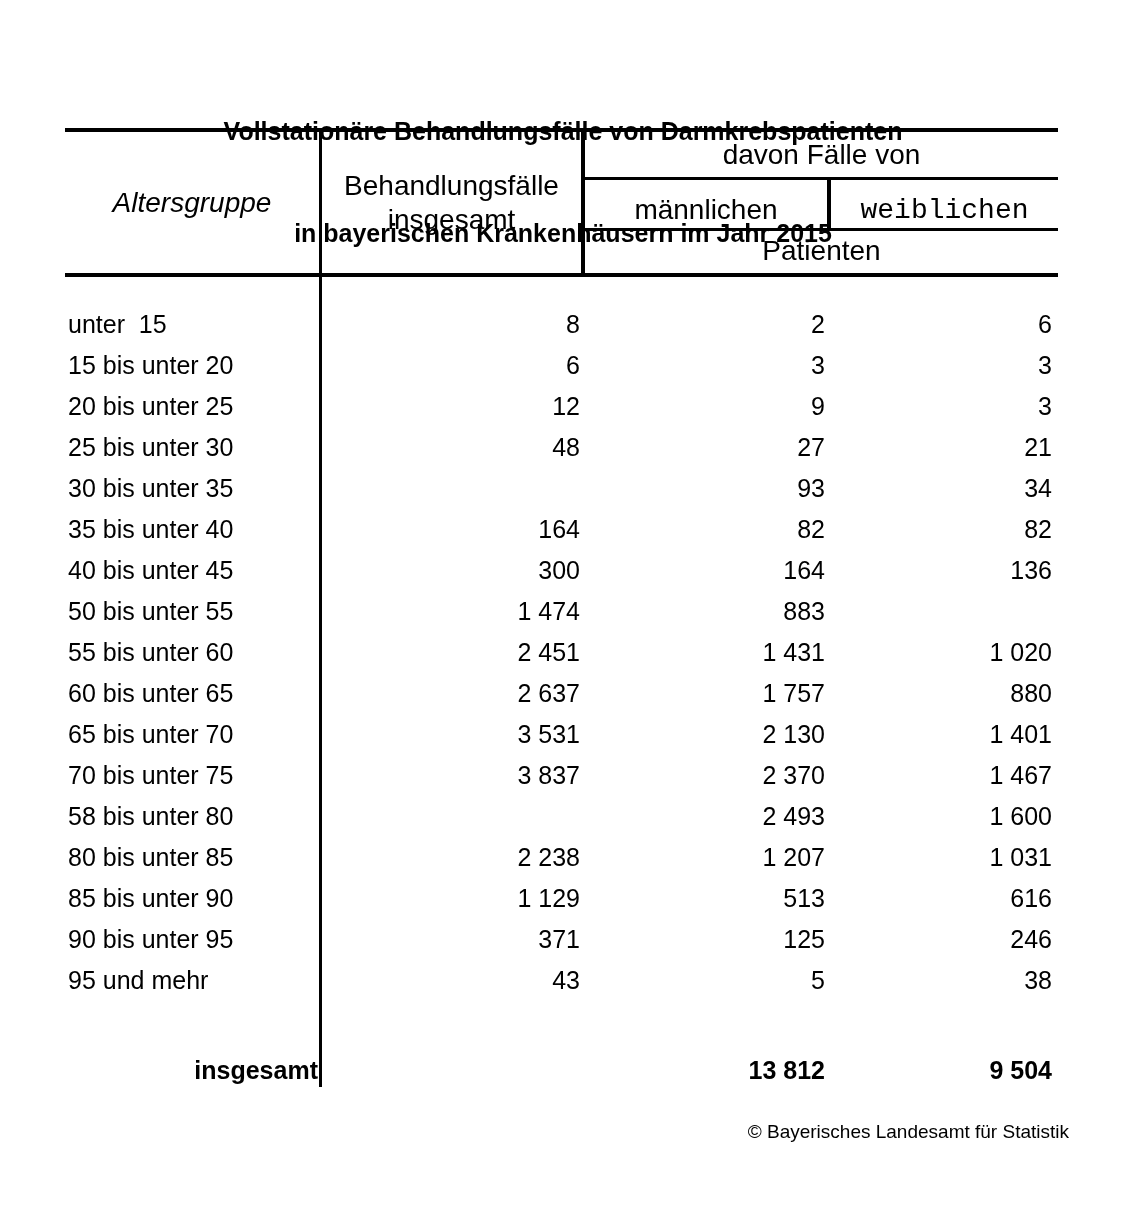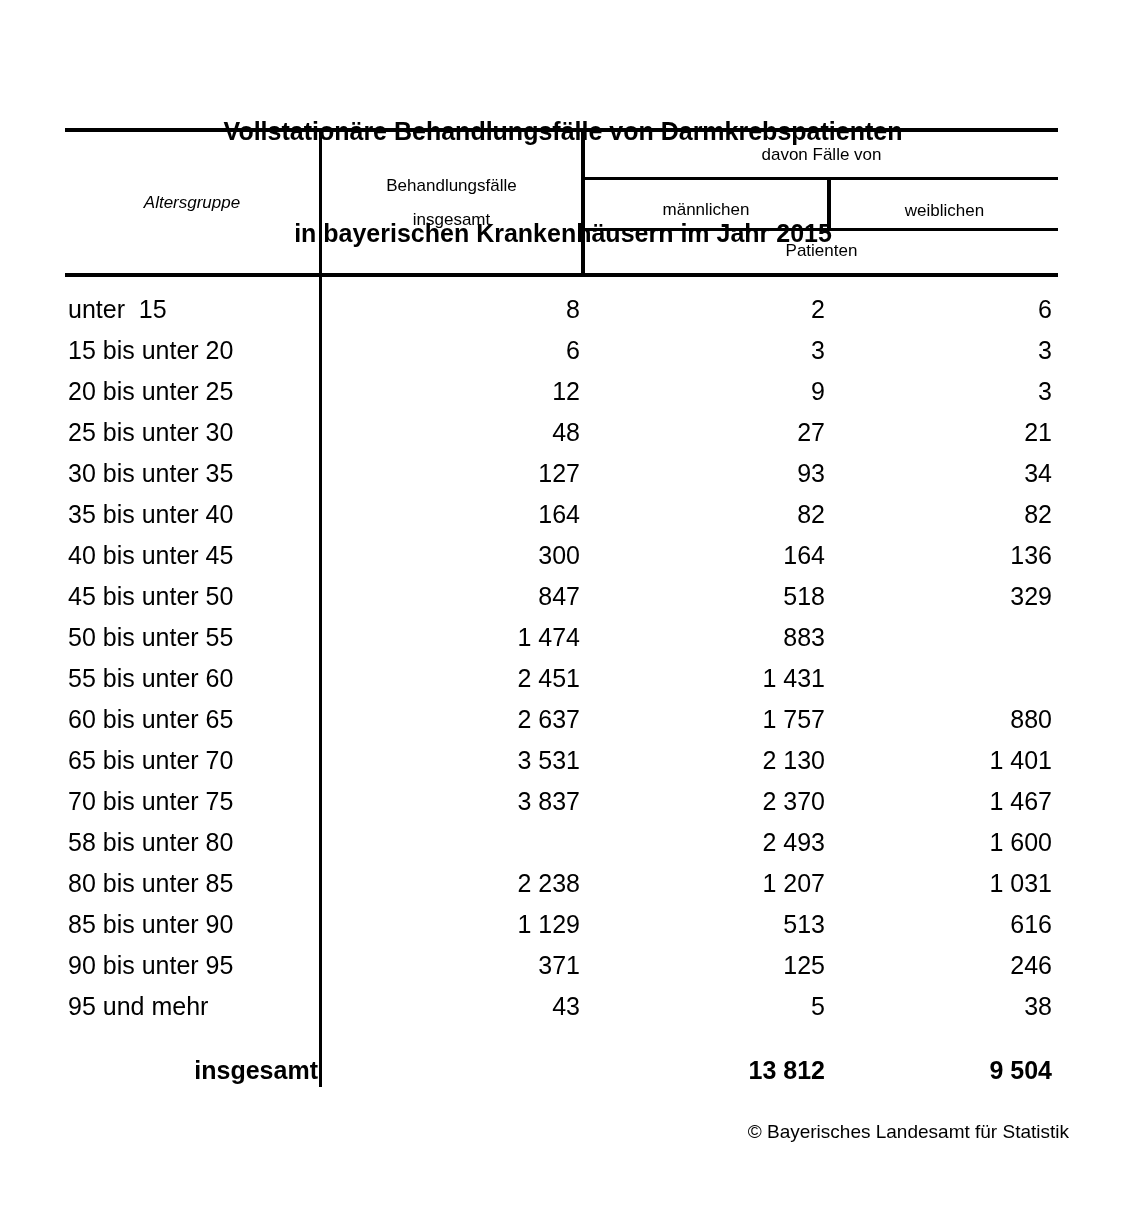--- a/index.html
+++ b/index.html
@@ -43,36 +43,36 @@
   .vline-col2           { left: 581px; top: 128px; width: 4px;  height: 149px; }
   .vline-col3           { left: 827px; top: 177px; width: 4px;  height: 54px; }
 
   
   .hcell {
     position: absolute;
     display: flex;
     align-items: center;
     justify-content: center;
     text-align: center;
-    font-size: 17px;
+    font-size: 28px;
     line-height: 34px;
     white-space: pre;
   }
   .hcell-age        { left: 65px;  top: 132px; width: 254px; height: 141px; font-style: italic; }
   .hcell-total      { left: 322px; top: 132px; width: 259px; height: 141px; }
   .hcell-davon      { left: 585px; top: 132px; width: 473px; height: 45px; }
   .hcell-male       { left: 585px; top: 180px; width: 242px; height: 59px; }
-  .hcell-female     { left: 831px; top: 180px; width: 227px; height: 61px; }
+  .hcell-female     { left: 831px; top: 180px; width: 227px; height: 61px; font-family: Liberation Mono, monospace; }
   .hcell-patienten  { left: 585px; top: 231px; width: 473px; height: 40px; text-align: center; }
 
   
   .table-body {
     position: absolute;
     left: 65px;
-    top: 289px;
+    top: 304px;
     width: 993px;
     text-align: right;
   }
   .row {
     position: relative;
     height: 41px;
   }
   .cell {
     position: absolute;
     top: 0;
@@ -168,51 +168,45 @@
         <div class="cell n-female">3</div>
       </div>
       <div class="row">
         <div class="cell label">25 bis unter 30</div>
         <div class="cell n-total">48</div>
         <div class="cell n-male">27</div>
         <div class="cell n-female">21</div>
       </div>
       <div class="row">
         <div class="cell label">30 bis unter 35</div>
-        <div class="cell n-total">127</div>
         <div class="cell n-male">93</div>
         <div class="cell n-female">34</div>
       </div>
       <div class="row">
         <div class="cell label">35 bis unter 40</div>
         <div class="cell n-total">164</div>
         <div class="cell n-male">82</div>
         <div class="cell n-female">82</div>
       </div>
       <div class="row">
         <div class="cell label">40 bis unter 45</div>
         <div class="cell n-total">300</div>
         <div class="cell n-male">164</div>
         <div class="cell n-female">136</div>
       </div>
       <div class="row">
-        <div class="cell label">45 bis unter 50</div>
-        <div class="cell n-total">847</div>
-        <div class="cell n-male">518</div>
-        <div class="cell n-female">329</div>
-      </div>
-      <div class="row">
         <div class="cell label">50 bis unter 55</div>
         <div class="cell n-total">1 474</div>
         <div class="cell n-male">883</div>
       </div>
       <div class="row">
         <div class="cell label">55 bis unter 60</div>
         <div class="cell n-total">2 451</div>
         <div class="cell n-male">1 431</div>
+        <div class="cell n-female">1 020</div>
       </div>
       <div class="row">
         <div class="cell label">60 bis unter 65</div>
         <div class="cell n-total">2 637</div>
         <div class="cell n-male">1 757</div>
         <div class="cell n-female">880</div>
       </div>
       <div class="row">
         <div class="cell label">65 bis unter 70</div>
         <div class="cell n-total">3 531</div>

